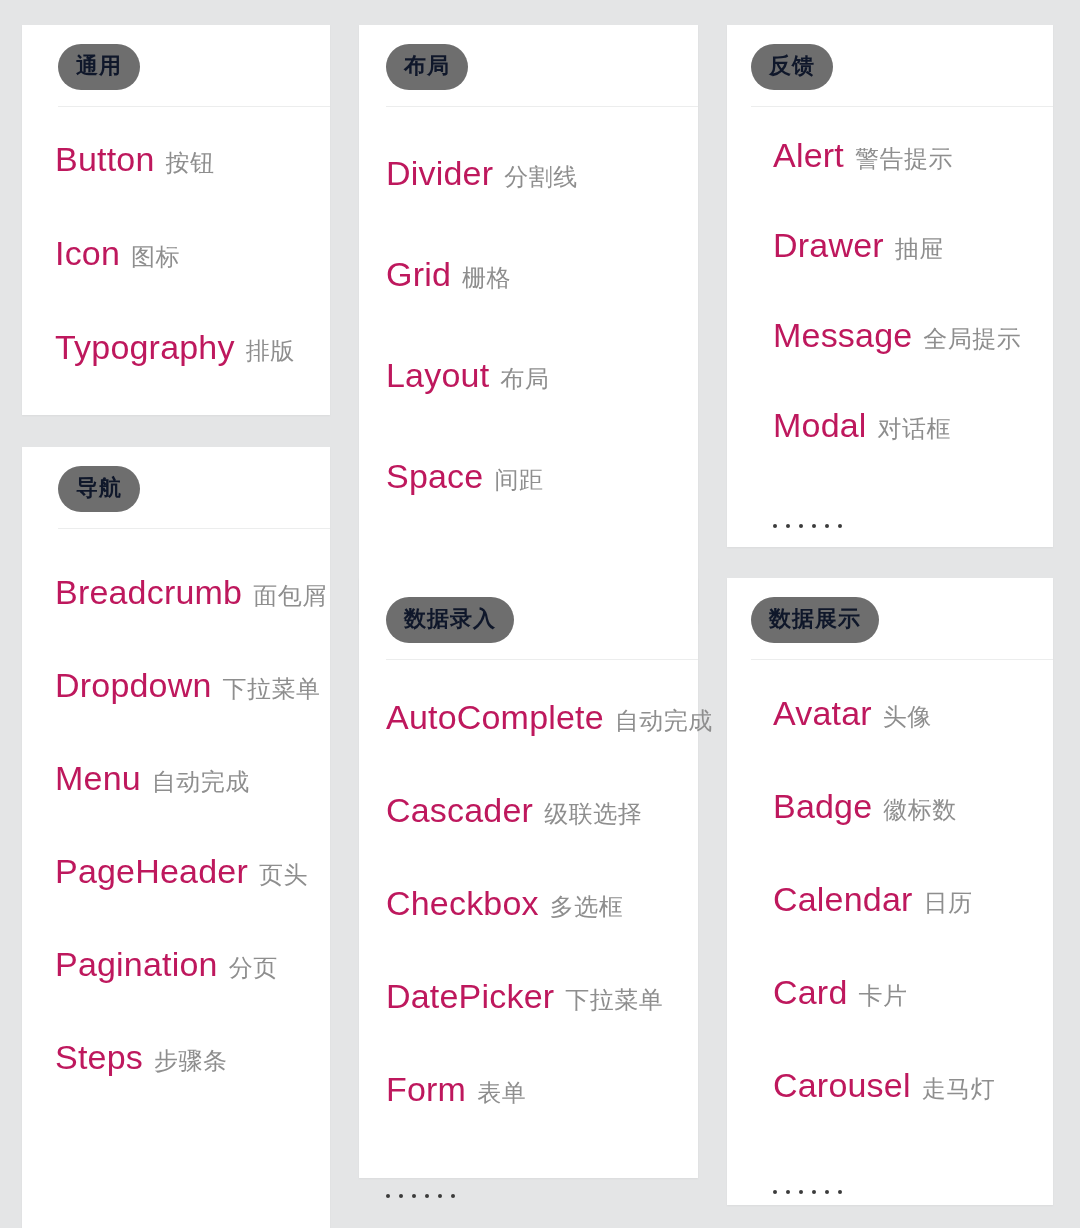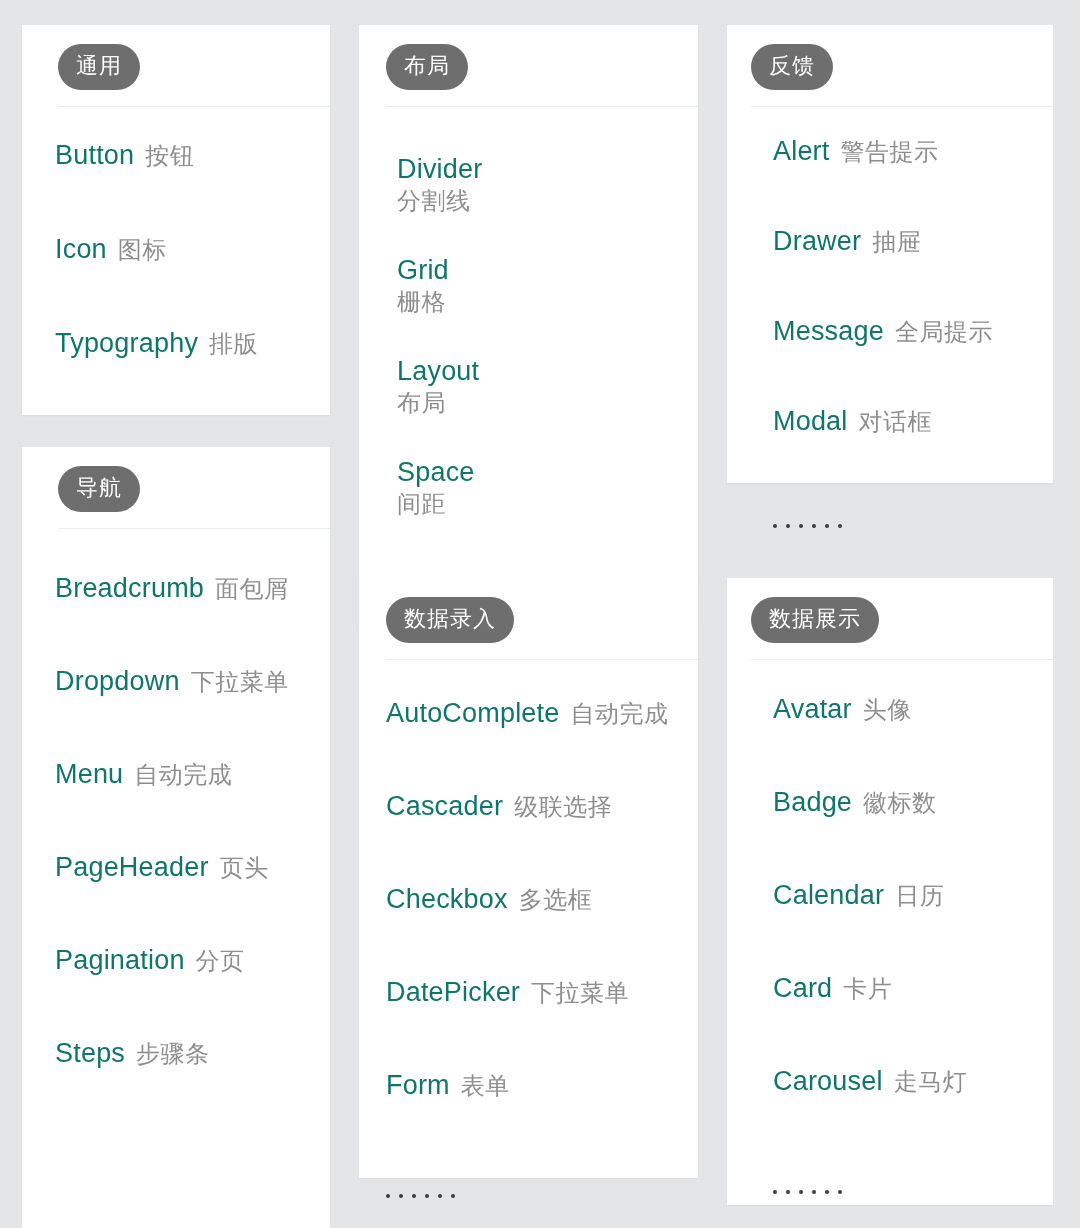--- a/index.html
+++ b/index.html
@@ -27,34 +27,34 @@
 
   
   .col-1 { left: 22px;  width: 308px; }
   .col-2 { left: 359px; width: 339px; }
   .col-3 { left: 727px; width: 326px; }
 
   .card-general  { top: 25px;  height: 390px; }
   .card-nav      { top: 447px; height: 830px; }
   .card-layout   { top: 25px;  height: 598px; }
   .card-entry    { top: 578px; height: 600px; }
-  .card-feedback { top: 25px;  height: 458px; }
+  .card-feedback { top: 25px;  height: 522px; }
   .card-display  { top: 578px; height: 627px; }
 
   
   .card-head {
     position: relative;
   }
   .pill {
     display: inline-block;
     background: #6e6e6e;
-    color: #ffffff;
+    color: #0f172a;
     border-radius: 999px;
     font-size: 22px;
-    font-weight: 400;
+    font-weight: 700;
     letter-spacing: 1px;
     line-height: 1;
     padding: 11px 18px 13px 18px;
     white-space: nowrap;
   }
   .divider {
     height: 1px;
     background: #eceded;
     width: 100%;
   }
@@ -80,26 +80,26 @@
   .card-feedback .list { padding-top: 29px; }
   .card-display  .list { padding-top: 34px; }
 
   .item {
     display: flex;
     align-items: baseline;
     height: 93px;
     white-space: nowrap;
   }
   .card-general .item { height: 94px; }
-  .card-layout  .item { height: 101px; flex-direction: column; }
+  .card-layout  .item { height: 101px; }
   .card-feedback .item { height: 90px; }
 
   .item-en {
-    color: #0f766e;
-    font-size: 27px;
+    color: #be185d;
+    font-size: 34px;
     font-weight: 400;
     letter-spacing: 0.2px;
   }
   .item-zh {
     color: #8e8e8e;
     font-size: 24px;
     font-weight: 400;
     margin-left: 11px;
     letter-spacing: 0.5px;
   }

